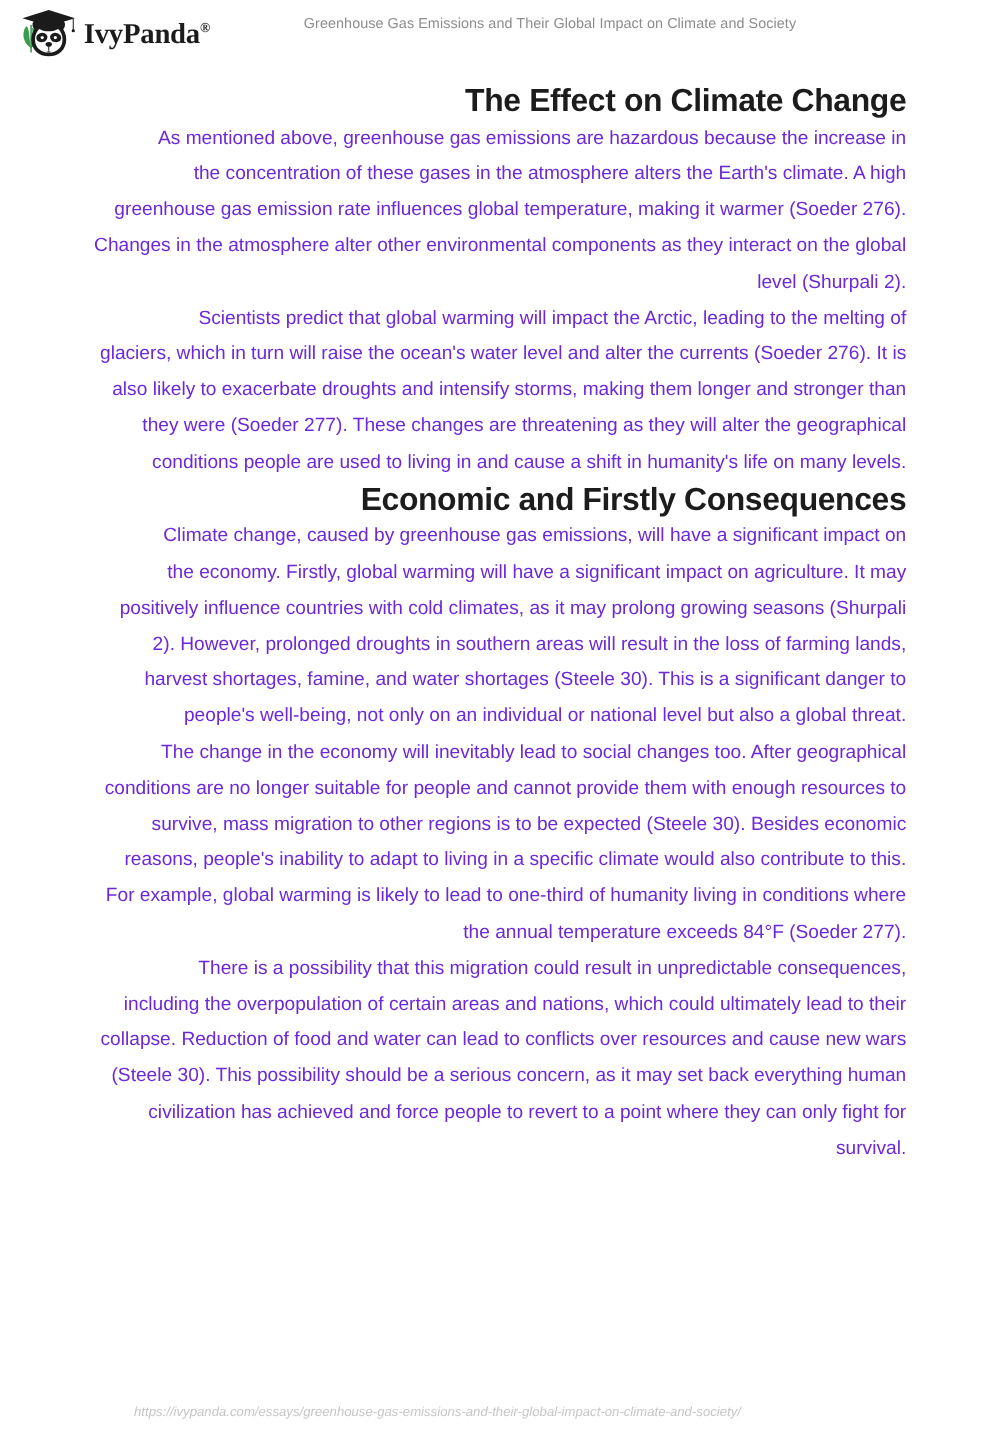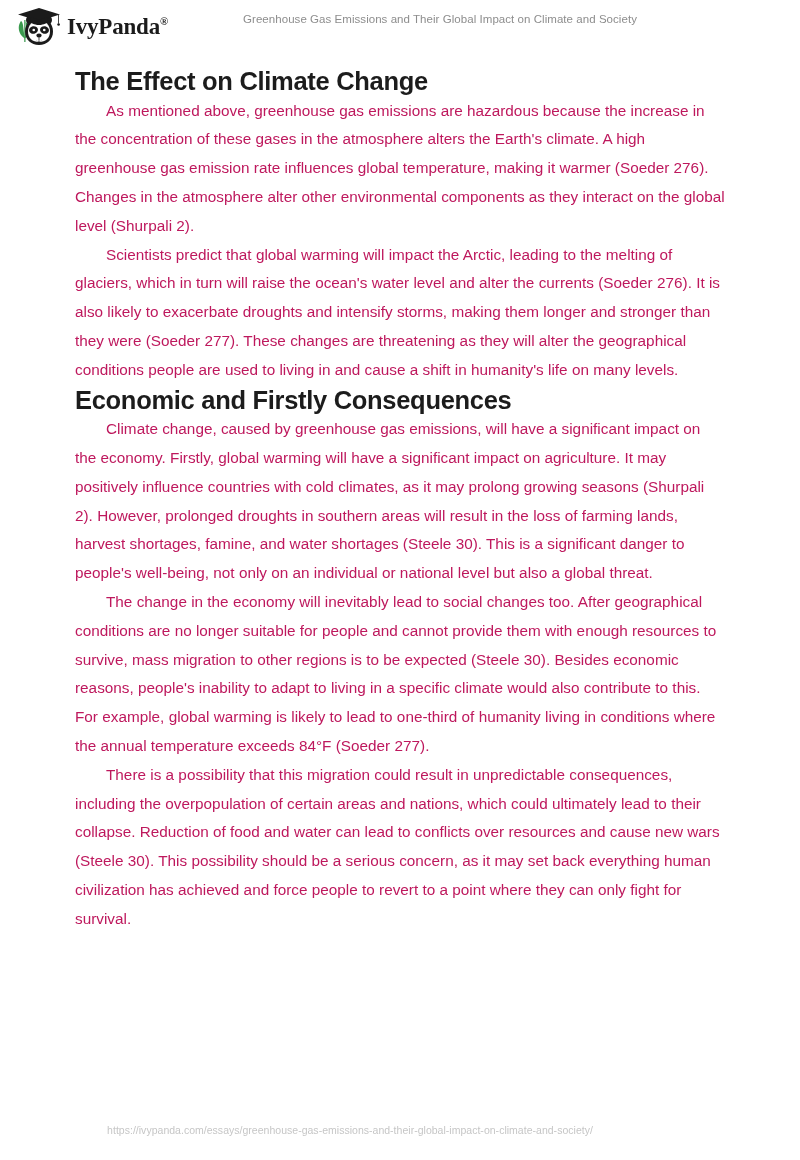--- a/index.html
+++ b/index.html
@@ -65,50 +65,52 @@
     letter-spacing: 0.05px;
     padding-left: 40px;
   }
 
   
   .content {
     position: absolute;
     top: 66px;
     left: 75px;
     width: 650px;
+    text-align: right;
   }
   h2.section-heading {
     font-size: 25.5px;
     font-weight: bold;
     color: #1c1c1c;
     margin: 0;
     letter-spacing: -0.3px;
     line-height: 1.2;
   }
   .heading-1 { margin-top: 8px; }
   .heading-2 { margin-top: 31px; }
 
   p.body-text {
     font-size: 15.3px;
     line-height: 28.8px;
-    color: #be185d;
+    color: #6d28d9;
     margin: 0;
     text-indent: 31px;
     letter-spacing: 0.01px;
   }
   .para-first { margin-top: 18px; }
   .para-next  { margin-top: 11px; }
 
   
   .page-footer {
     position: absolute;
     left: 0;
     bottom: 22px;
     width: 700px;
     text-align: center;
+    font-style: italic;
   }
   .footer-url {
     font-size: 10.5px;
     color: #c6c6c6;
     font-family: "Liberation Sans", sans-serif;
     letter-spacing: 0.02px;
     text-decoration: none;
   }
 </style>
 </head>

